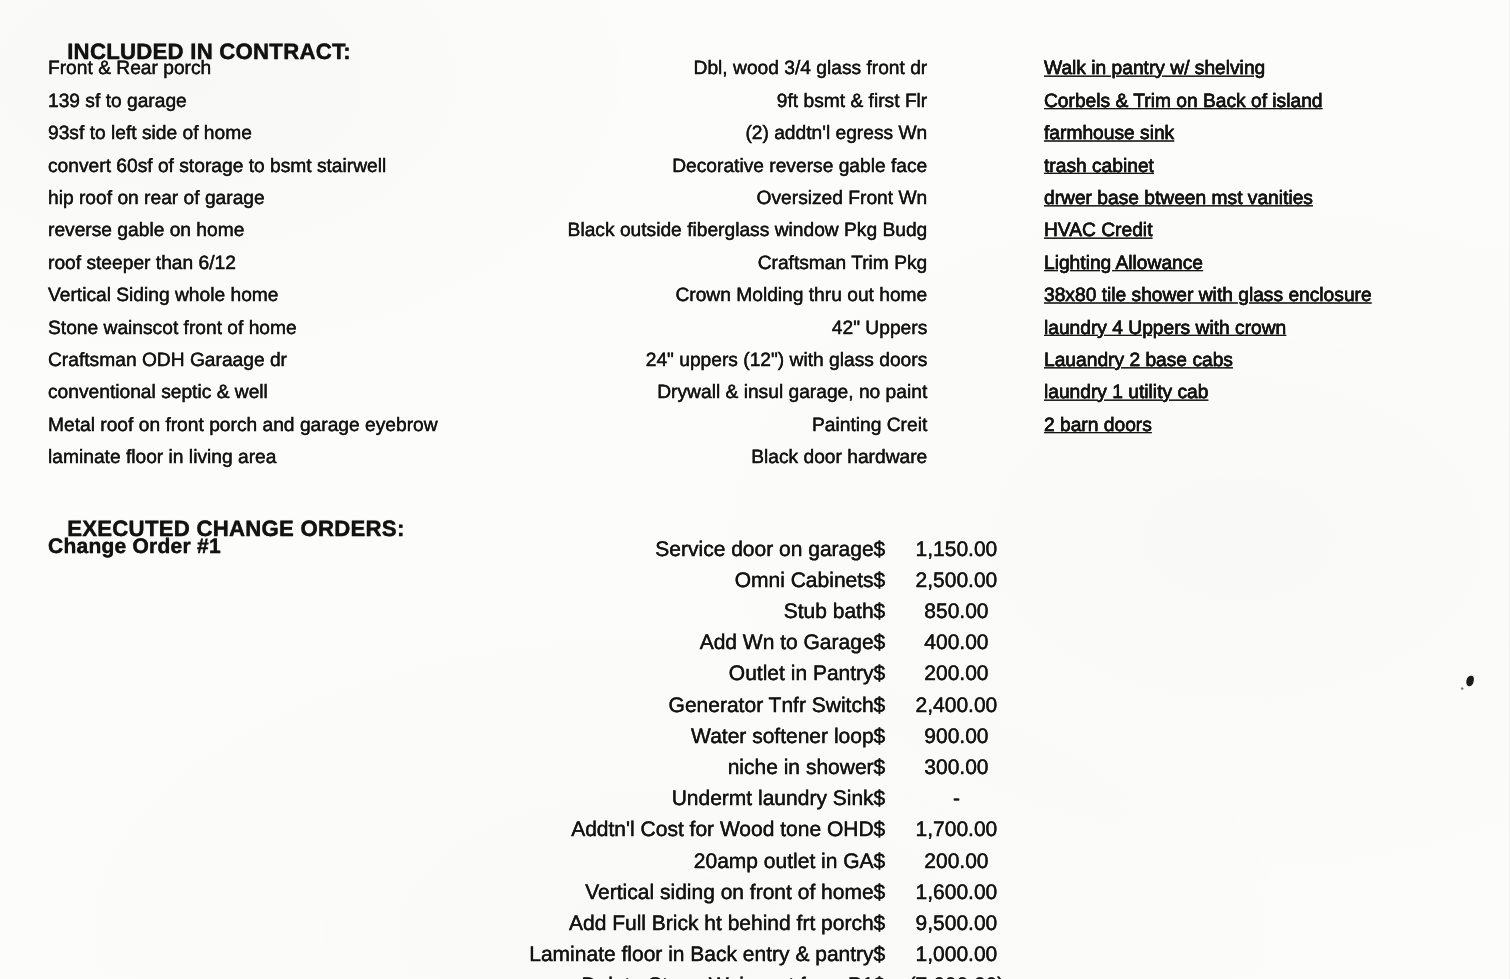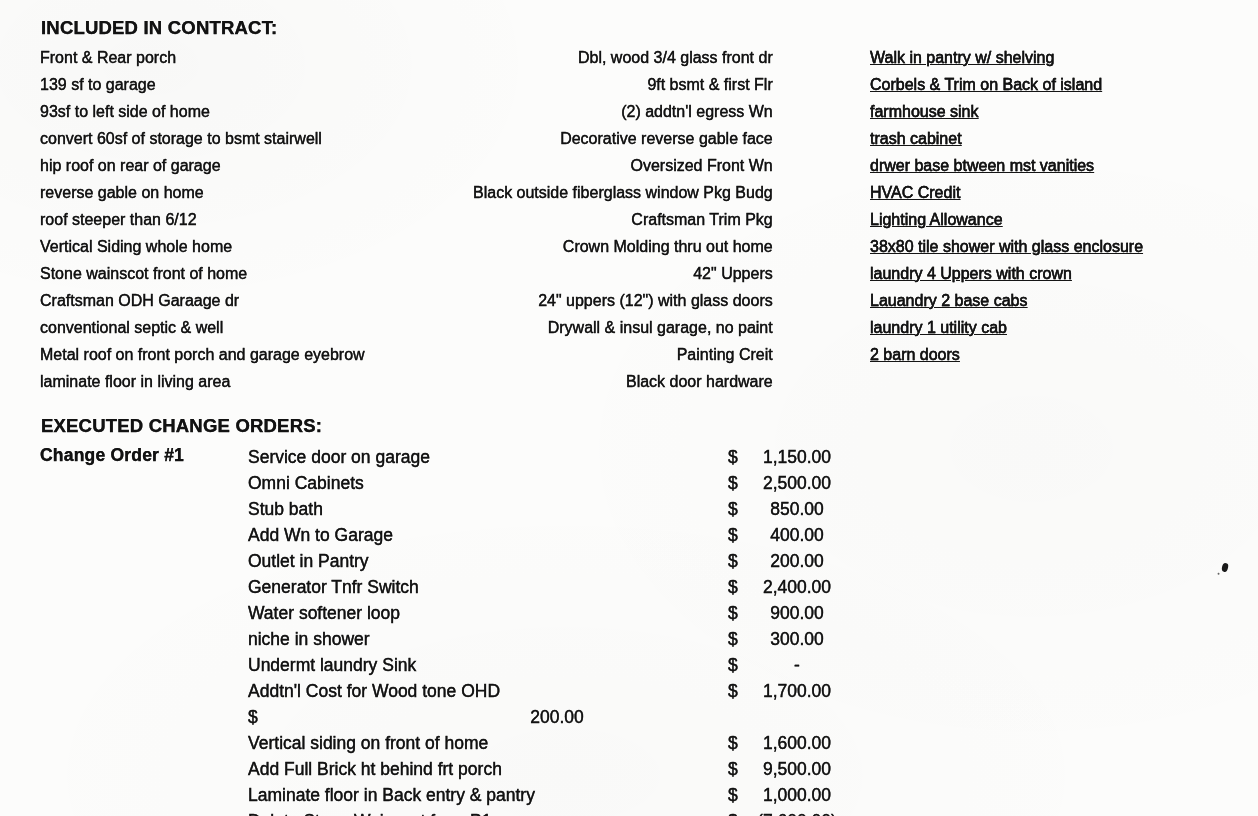--- a/index.html
+++ b/index.html
@@ -10,21 +10,21 @@
     background-image:
       radial-gradient(ellipse 420px 260px at 12% 8%, rgba(0,0,0,0.015), transparent),
       radial-gradient(ellipse 520px 340px at 82% 55%, rgba(0,0,0,0.013), transparent),
       radial-gradient(ellipse 600px 300px at 45% 95%, rgba(0,0,0,0.012), transparent);
     overflow:hidden;
     font-family:"Liberation Sans","DejaVu Sans",sans-serif;
     color:#121212;
   }
   .sec-title{
     position:absolute;
-    margin:1px;
+    margin:16px;
     font-size:18.5px;
     font-weight:700;
     letter-spacing:0.2px;
     white-space:nowrap;
     -webkit-text-stroke:0.25px #111;
     text-shadow:0 0 0.6px rgba(0,0,0,0.75);
   }
   #included-title{top:16px;left:40px;}
   #orders-title{top:414px;left:40px;}
   .col{
@@ -57,21 +57,21 @@
     font-size:17.5px;
     -webkit-text-stroke:0.35px #151515;
     text-shadow:0 0 0.55px rgba(0,0,0,0.7);
   }
   .row{
     display:flex;
     height:26px;
     line-height:26px;
     white-space:nowrap;
   }
-  .row .desc{width:480px;overflow:visible;}
+  .row .desc{width:480px;overflow:visible;text-align:right;}
   .row .cur{width:18px;}
   .row .amt{flex:1;text-align:center;}
   .speck{
     position:absolute;
     left:1222px;top:563px;
     width:6px;height:9px;
     background:#1a1a1a;
     border-radius:55% 45% 50% 50%;
     transform:rotate(12deg);
   }
@@ -236,20 +236,21 @@
         <span class="amt">-</span>
       </div>
 
       <div class="row">
         <span class="desc">Addtn'l Cost for Wood tone OHD</span>
         <span class="cur">$</span>
         <span class="amt">1,700.00</span>
       </div>
 
       <div class="row">
+        <span class="desc">20amp outlet in GA</span>
         <span class="cur">$</span>
         <span class="amt">200.00</span>
       </div>
 
       <div class="row">
         <span class="desc">Vertical siding on front of home</span>
         <span class="cur">$</span>
         <span class="amt">1,600.00</span>
       </div>
 

